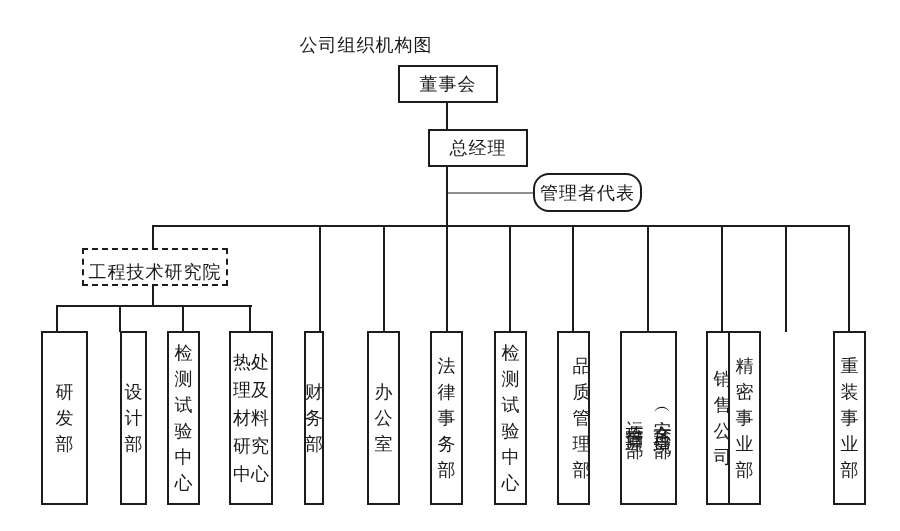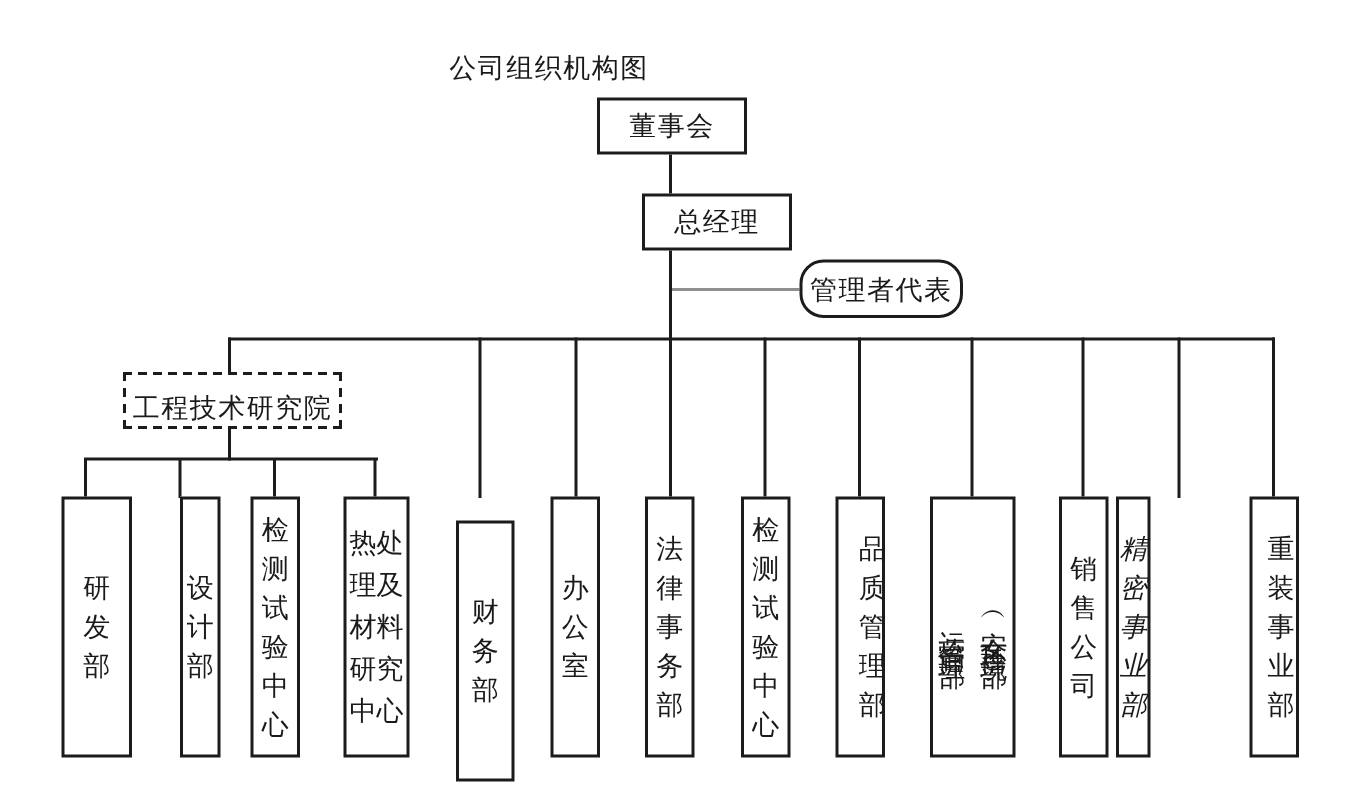--- a/index.html
+++ b/index.html
@@ -121,21 +121,21 @@
     <span class="vtext">检测试验中心</span>
   </div>
   <div class="vnode" style="left:229px; width:44px;">
     <span class="vtext wrap2">热处
 理及
 材料
 研究
 中心</span>
   </div>
 
-  <div class="vnode" style="left:304px; width:39px;margin-top:16px;">
+  <div class="vnode" style="left:304px; width:20px;">
     <span class="vtext">财务部</span>
   </div>
   <div class="vnode" style="left:367px; width:33px;align-items:center;">
     <span class="vtext">办公室</span>
   </div>
   <div class="vnode" style="left:430px; width:33px;">
     <span class="vtext">法律事务部</span>
   </div>
   <div class="vnode" style="left:494px; width:33px;">
     <span class="vtext">检测试验中心</span>
@@ -143,20 +143,20 @@
   <div class="vnode" style="left:557px; width:33px;padding-left:16px;">
     <span class="vtext">品质管理部</span>
   </div>
   <div class="vnode" style="left:620px; width:57px;">
     <span class="vtext vcols">运营管理部
 （安全环境部）</span>
   </div>
   <div class="vnode" style="left:706px; width:33px;">
     <span class="vtext">销售公司</span>
   </div>
-  <div class="vnode" style="left:744px; width:23px;font-style:italic;">
+  <div class="vnode" style="left:728px; width:33px;">
     <span class="vtext">精密事业部</span>
   </div>
-  <div class="vnode" style="left:833px; width:33px;justify-content:flex-end;">
+  <div class="vnode" style="left:833px; width:33px;">
     <span class="vtext">重装事业部</span>
   </div>
 
 </div>
 
 </body></html>

